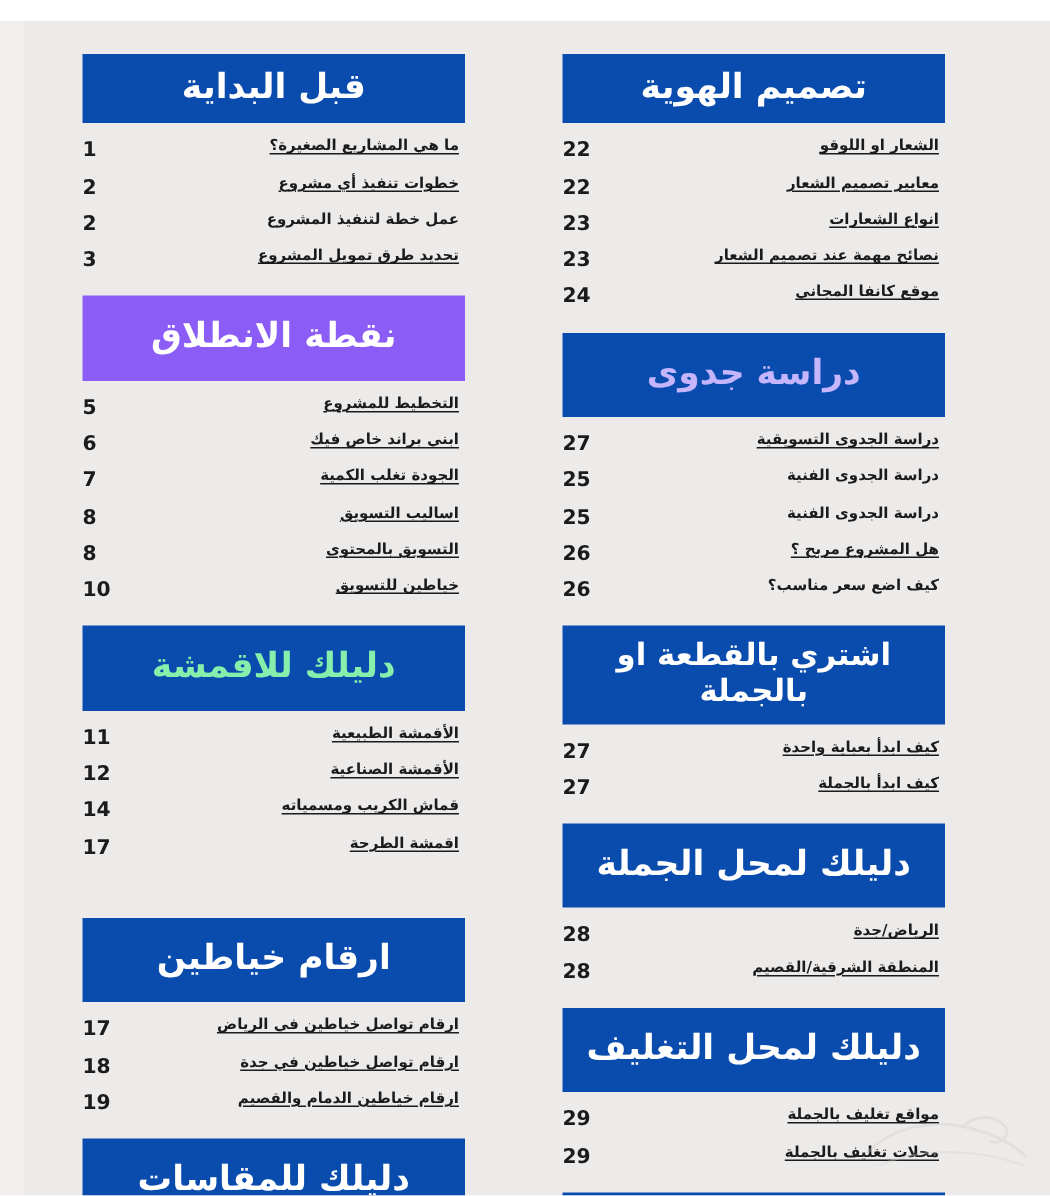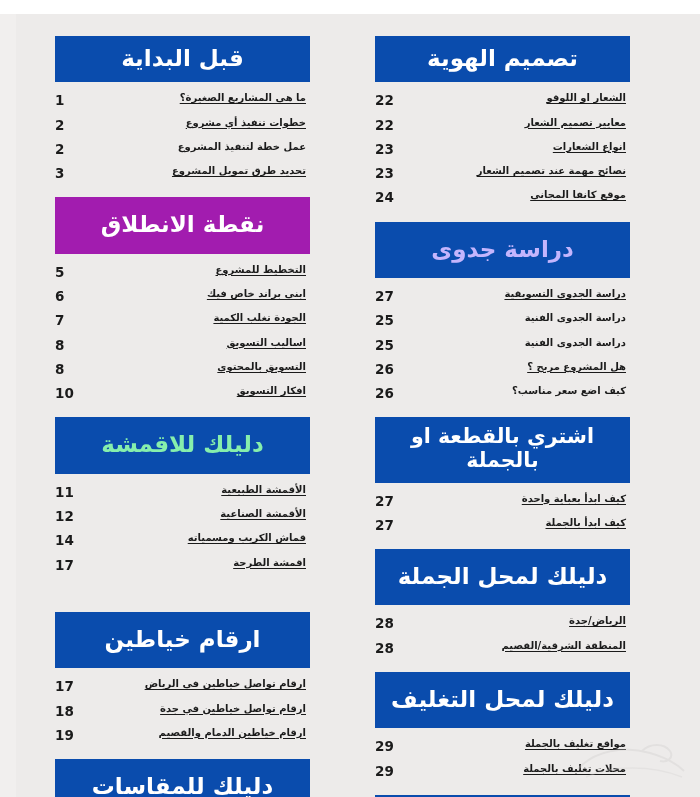--- a/index.html
+++ b/index.html
@@ -151,21 +151,21 @@
           <div class="entry">
             <span class="entry-title">تحديد طرق تمويل المشروع</span>
             <span class="entry-page">3</span>
           </div>
         </div>
       </div>
 
       <div class="gap-sm"></div>
 
       <div class="section">
-        <div class="section-header tall" style="background: #a21caf; color: rgb(255, 255, 255);">نقطة الانطلاق</div>
+        <div class="section-header tall" style="background: #8b5cf6; color: rgb(255, 255, 255);">نقطة الانطلاق</div>
         <div class="entries">
           <div class="entry">
             <span class="entry-title">التخطيط للمشروع</span>
             <span class="entry-page">5</span>
           </div>
           <div class="entry">
             <span class="entry-title">ابني براند خاص فيك</span>
             <span class="entry-page">6</span>
           </div>
           <div class="entry">
@@ -174,21 +174,21 @@
           </div>
           <div class="entry">
             <span class="entry-title">اساليب التسويق</span>
             <span class="entry-page">8</span>
           </div>
           <div class="entry">
             <span class="entry-title">التسويق بالمحتوى</span>
             <span class="entry-page">8</span>
           </div>
           <div class="entry">
-            <span class="entry-title">افكار التسويق</span>
+            <span class="entry-title">خياطين للتسويق</span>
             <span class="entry-page">10</span>
           </div>
         </div>
       </div>
 
       <div class="gap-sm"></div>
 
       <div class="section">
         <div class="section-header tall" style="background: rgb(10, 76, 173); color: #86efac;">دليلك للاقمشة</div>
         <div class="entries">

